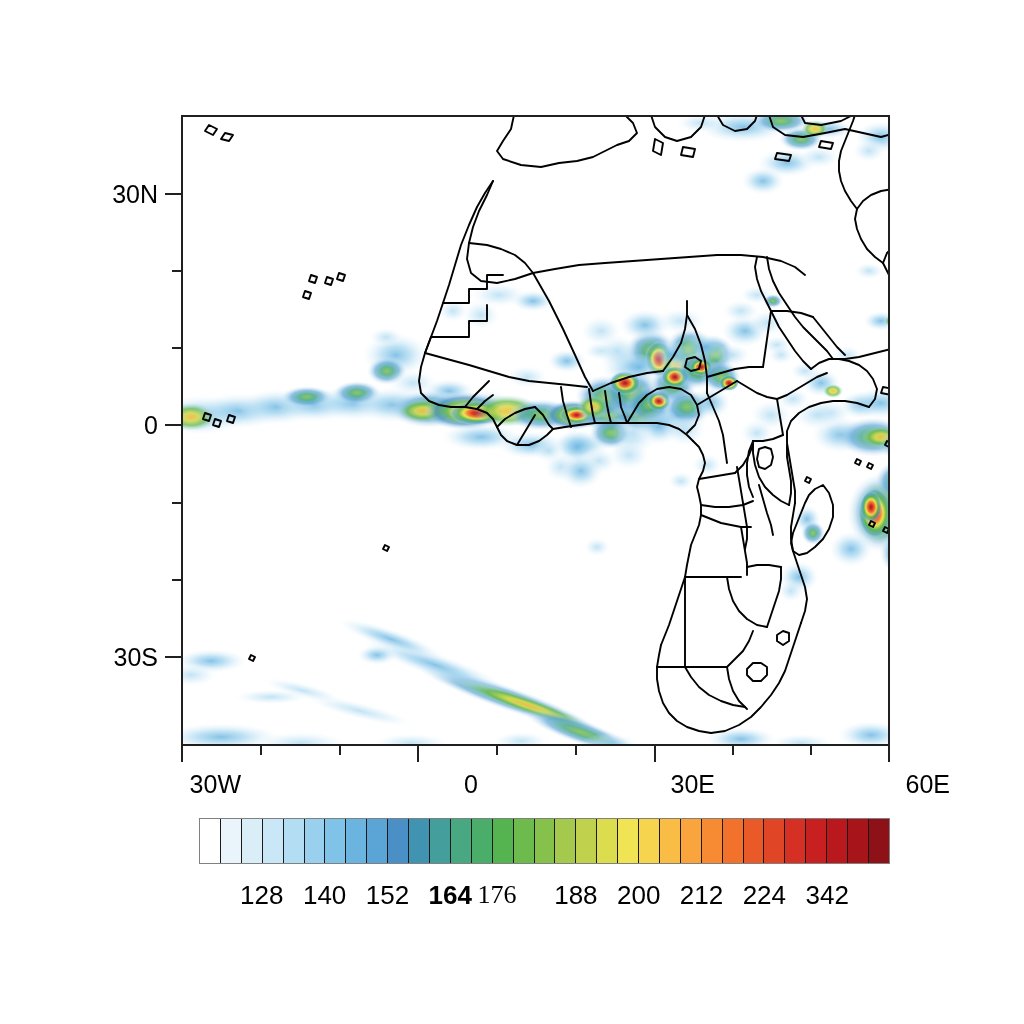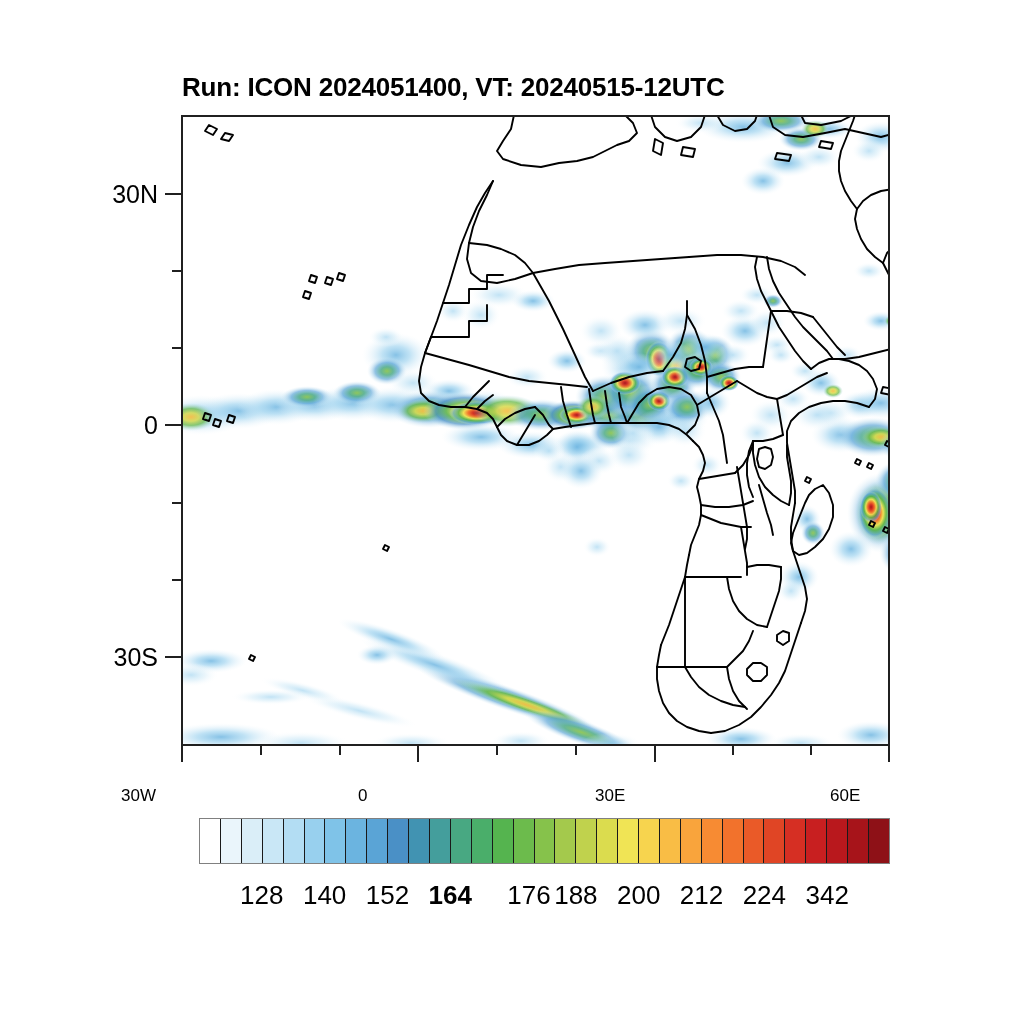--- a/index.html
+++ b/index.html
@@ -11,37 +11,36 @@
          letter-spacing:-0.3px;white-space:nowrap;}
   .subtitle{position:absolute;left:182px;top:72px;font-size:26px;font-weight:bold;
             letter-spacing:-0.2px;white-space:nowrap;}
 
   #plotwrap{position:absolute;left:181px;top:115px;width:709px;height:631px;}
   #mapsvg{position:absolute;left:0;top:0;width:709px;height:631px;display:block;}
   #frame{position:absolute;left:0;top:0;width:709px;height:631px;
          border:2px solid #202020;box-sizing:border-box;pointer-events:none;}
 
   .ylab{position:absolute;font-size:25px;text-align:right;white-space:nowrap;}
-  .xlab{position:absolute;font-size:17px;text-align:left;white-space:nowrap;margin-top:16px;}
+  .xlab{position:absolute;font-size:25px;text-align:right;white-space:nowrap;}
 
   .tick{position:absolute;background:#202020;}
 
   #cbarwrap{position:absolute;left:199px;top:818px;width:691px;height:46px;}
   #cbar{position:absolute;left:0;top:0;width:691px;height:46px;display:flex;
         border:1px solid #808080;box-sizing:border-box;}
   #cbar .cell{flex:1 1 0;height:100%;border-right:1px solid #1a1a1a;box-sizing:border-box;}
   #cbar .cell:last-child{border-right:none;}
   .cblab{position:absolute;font-size:26px;text-align:center;white-space:nowrap;top:880px;}
 </style>
 </head>
 <body>
 
 <div id="root">
 
-  <div class="subtitle">Run: ICON 2024051400,  VT: 20240515-12UTC</div>
 
   <div id="plotwrap">
     <svg id="mapsvg" viewBox="0 0 709 631" preserveAspectRatio="none">
       <defs>
         <clipPath id="clipbox">
             <rect x="0" y="0" width="709" height="631"></rect>
           </clipPath>
 
         <radialGradient id="gITCZ1" cx="50%" cy="50%" r="50%">
           <stop offset="0%" stop-color="#f9a43c" stop-opacity="0.95"></stop>
@@ -525,21 +524,21 @@
         <div class="cell" style="background: rgb(167, 20, 26);"></div>
         <div class="cell" style="background: rgb(142, 17, 23);"></div>
       </div>
   </div>
 
   <div id="cbar-labels">
       <div class="cblab" style="left: 211.818px; width: 100px;">128</div>
       <div class="cblab" style="left: 274.636px; width: 100px;">140</div>
       <div class="cblab" style="left: 337.455px; width: 100px;">152</div>
       <div class="cblab" style="left: 400.273px; width: 100px; font-weight: bold;">164</div>
-      <div class="cblab" style="left: 479px; width: 100px;">176</div>
+      <div class="cblab" style="left: 447px; width: 100px; font-family: Liberation Serif, serif;">176</div>
       <div class="cblab" style="left: 525.909px; width: 100px;">188</div>
       <div class="cblab" style="left: 588.727px; width: 100px;">200</div>
       <div class="cblab" style="left: 651.545px; width: 100px;">212</div>
       <div class="cblab" style="left: 714.364px; width: 100px;">224</div>
       <div class="cblab" style="left: 777.182px; width: 100px;">342</div>
     </div>
 
 </div>
 
 </body></html>

